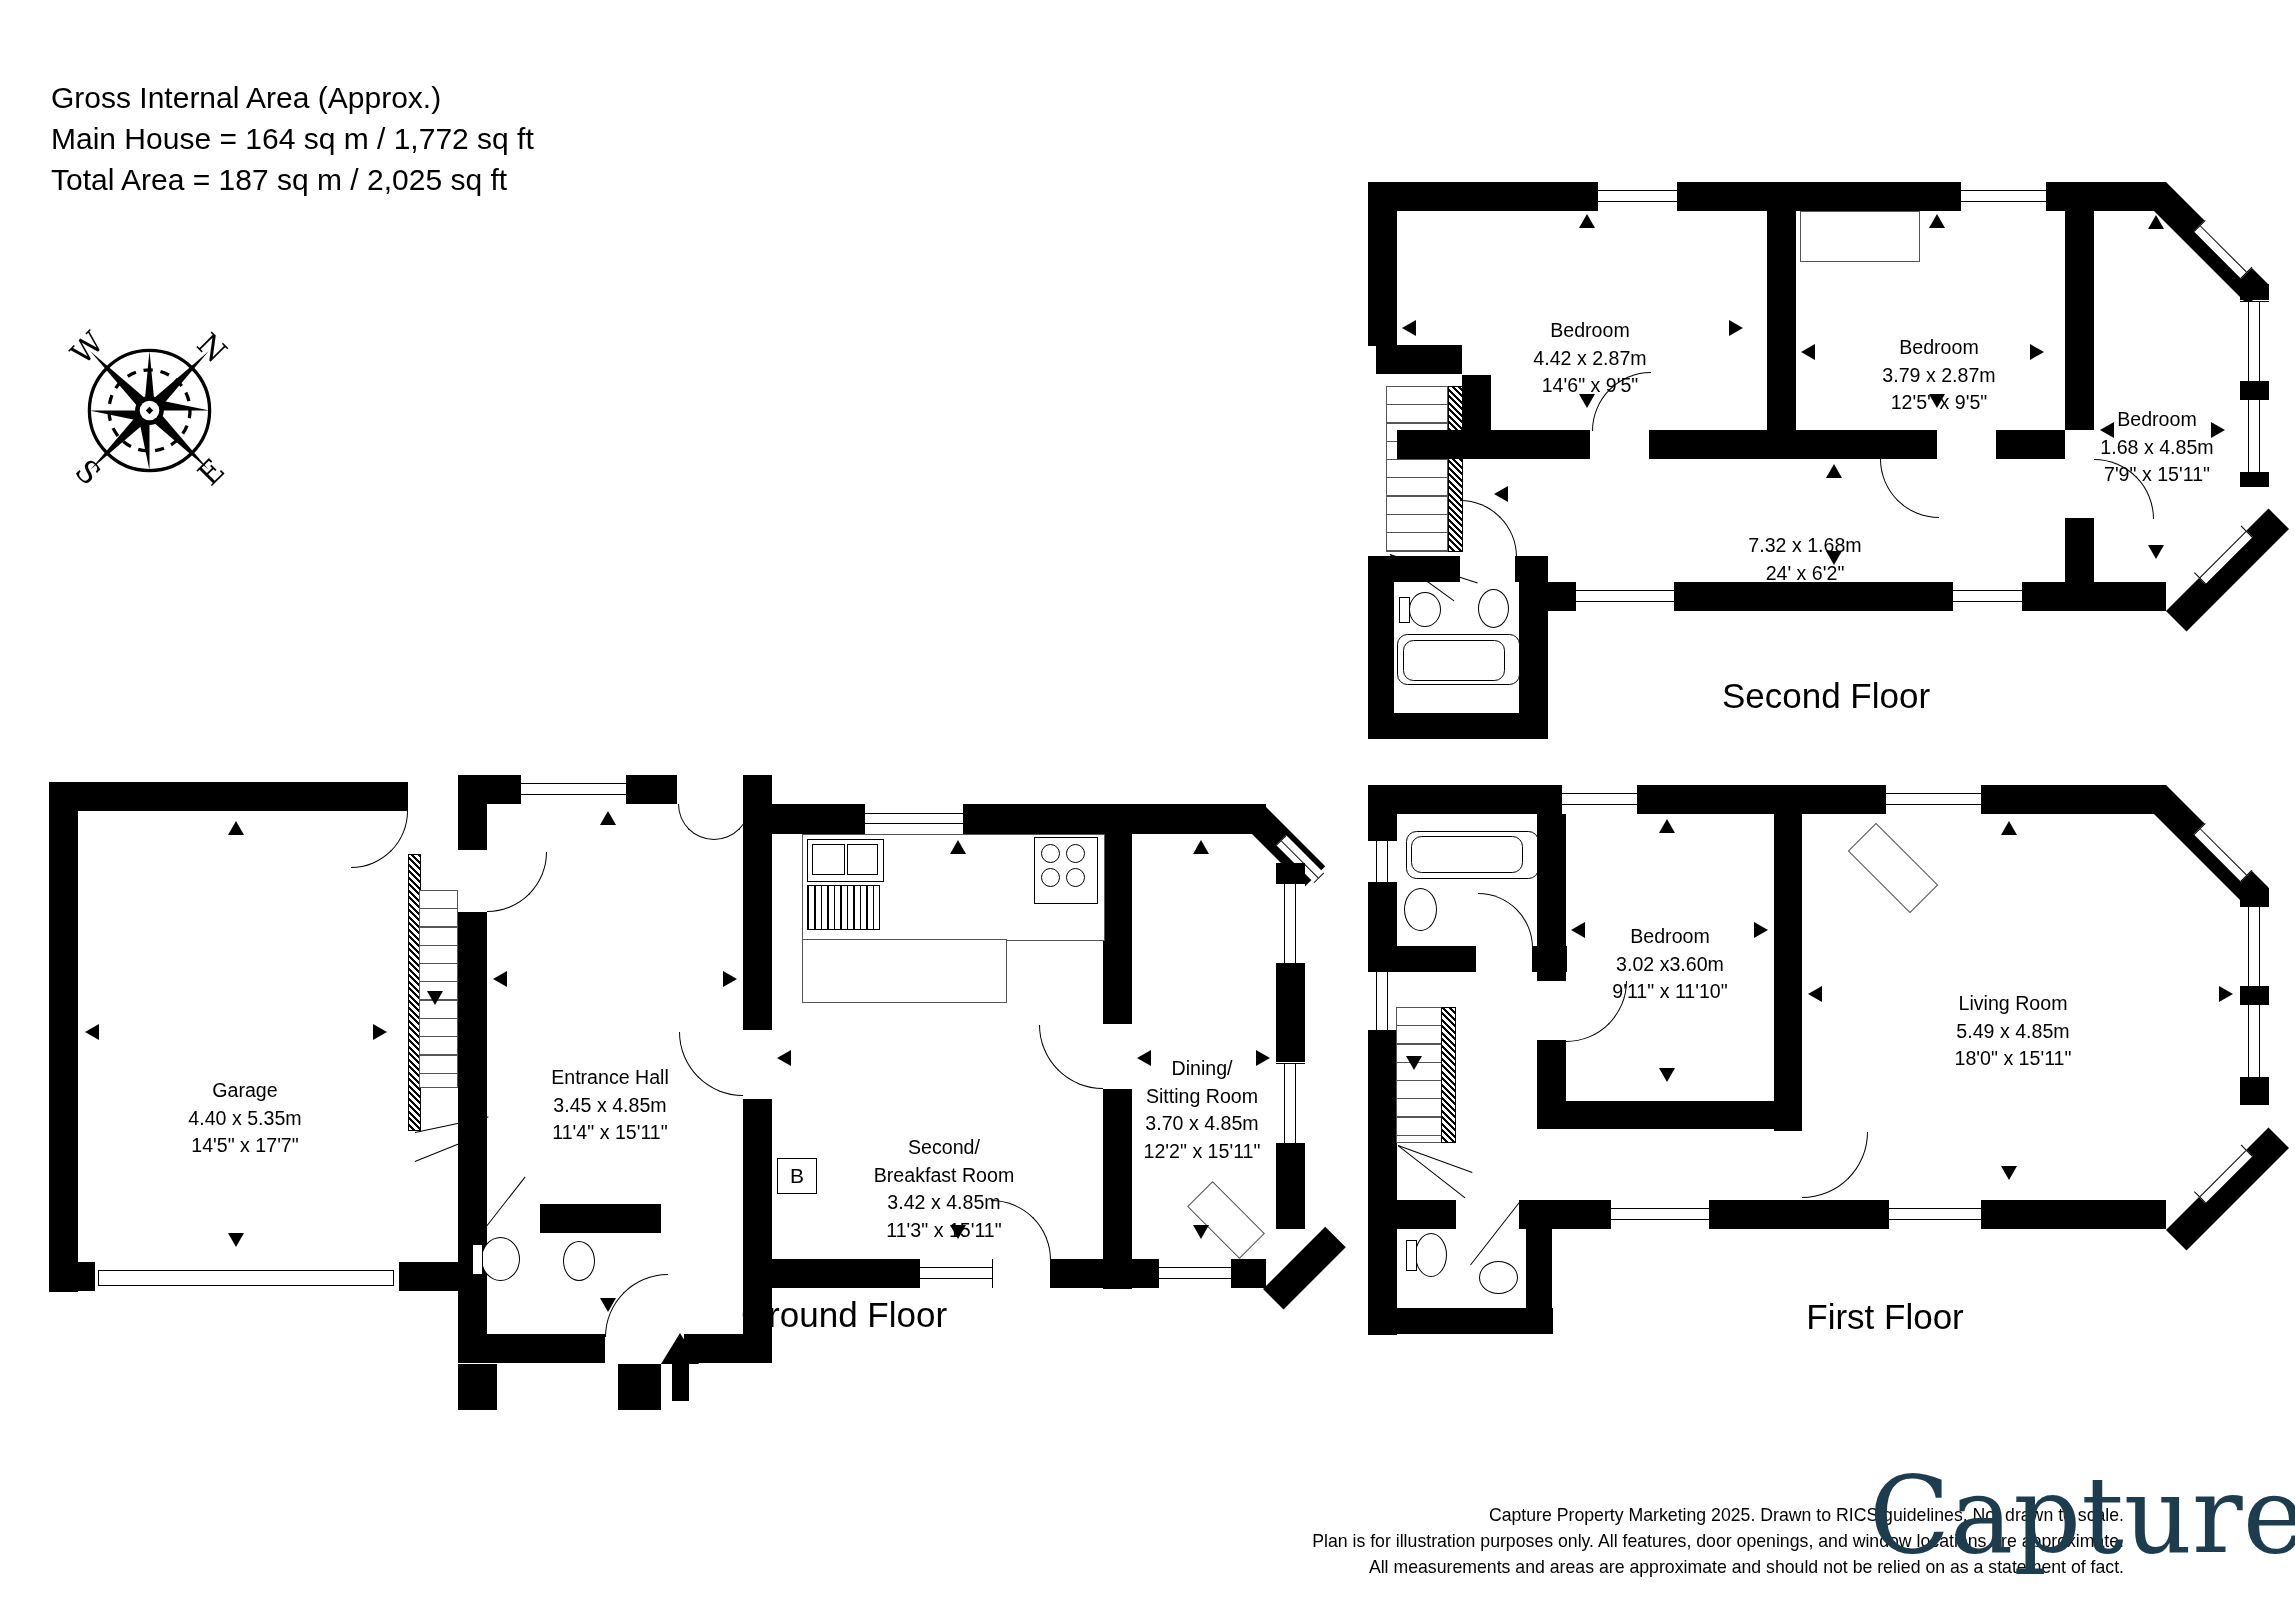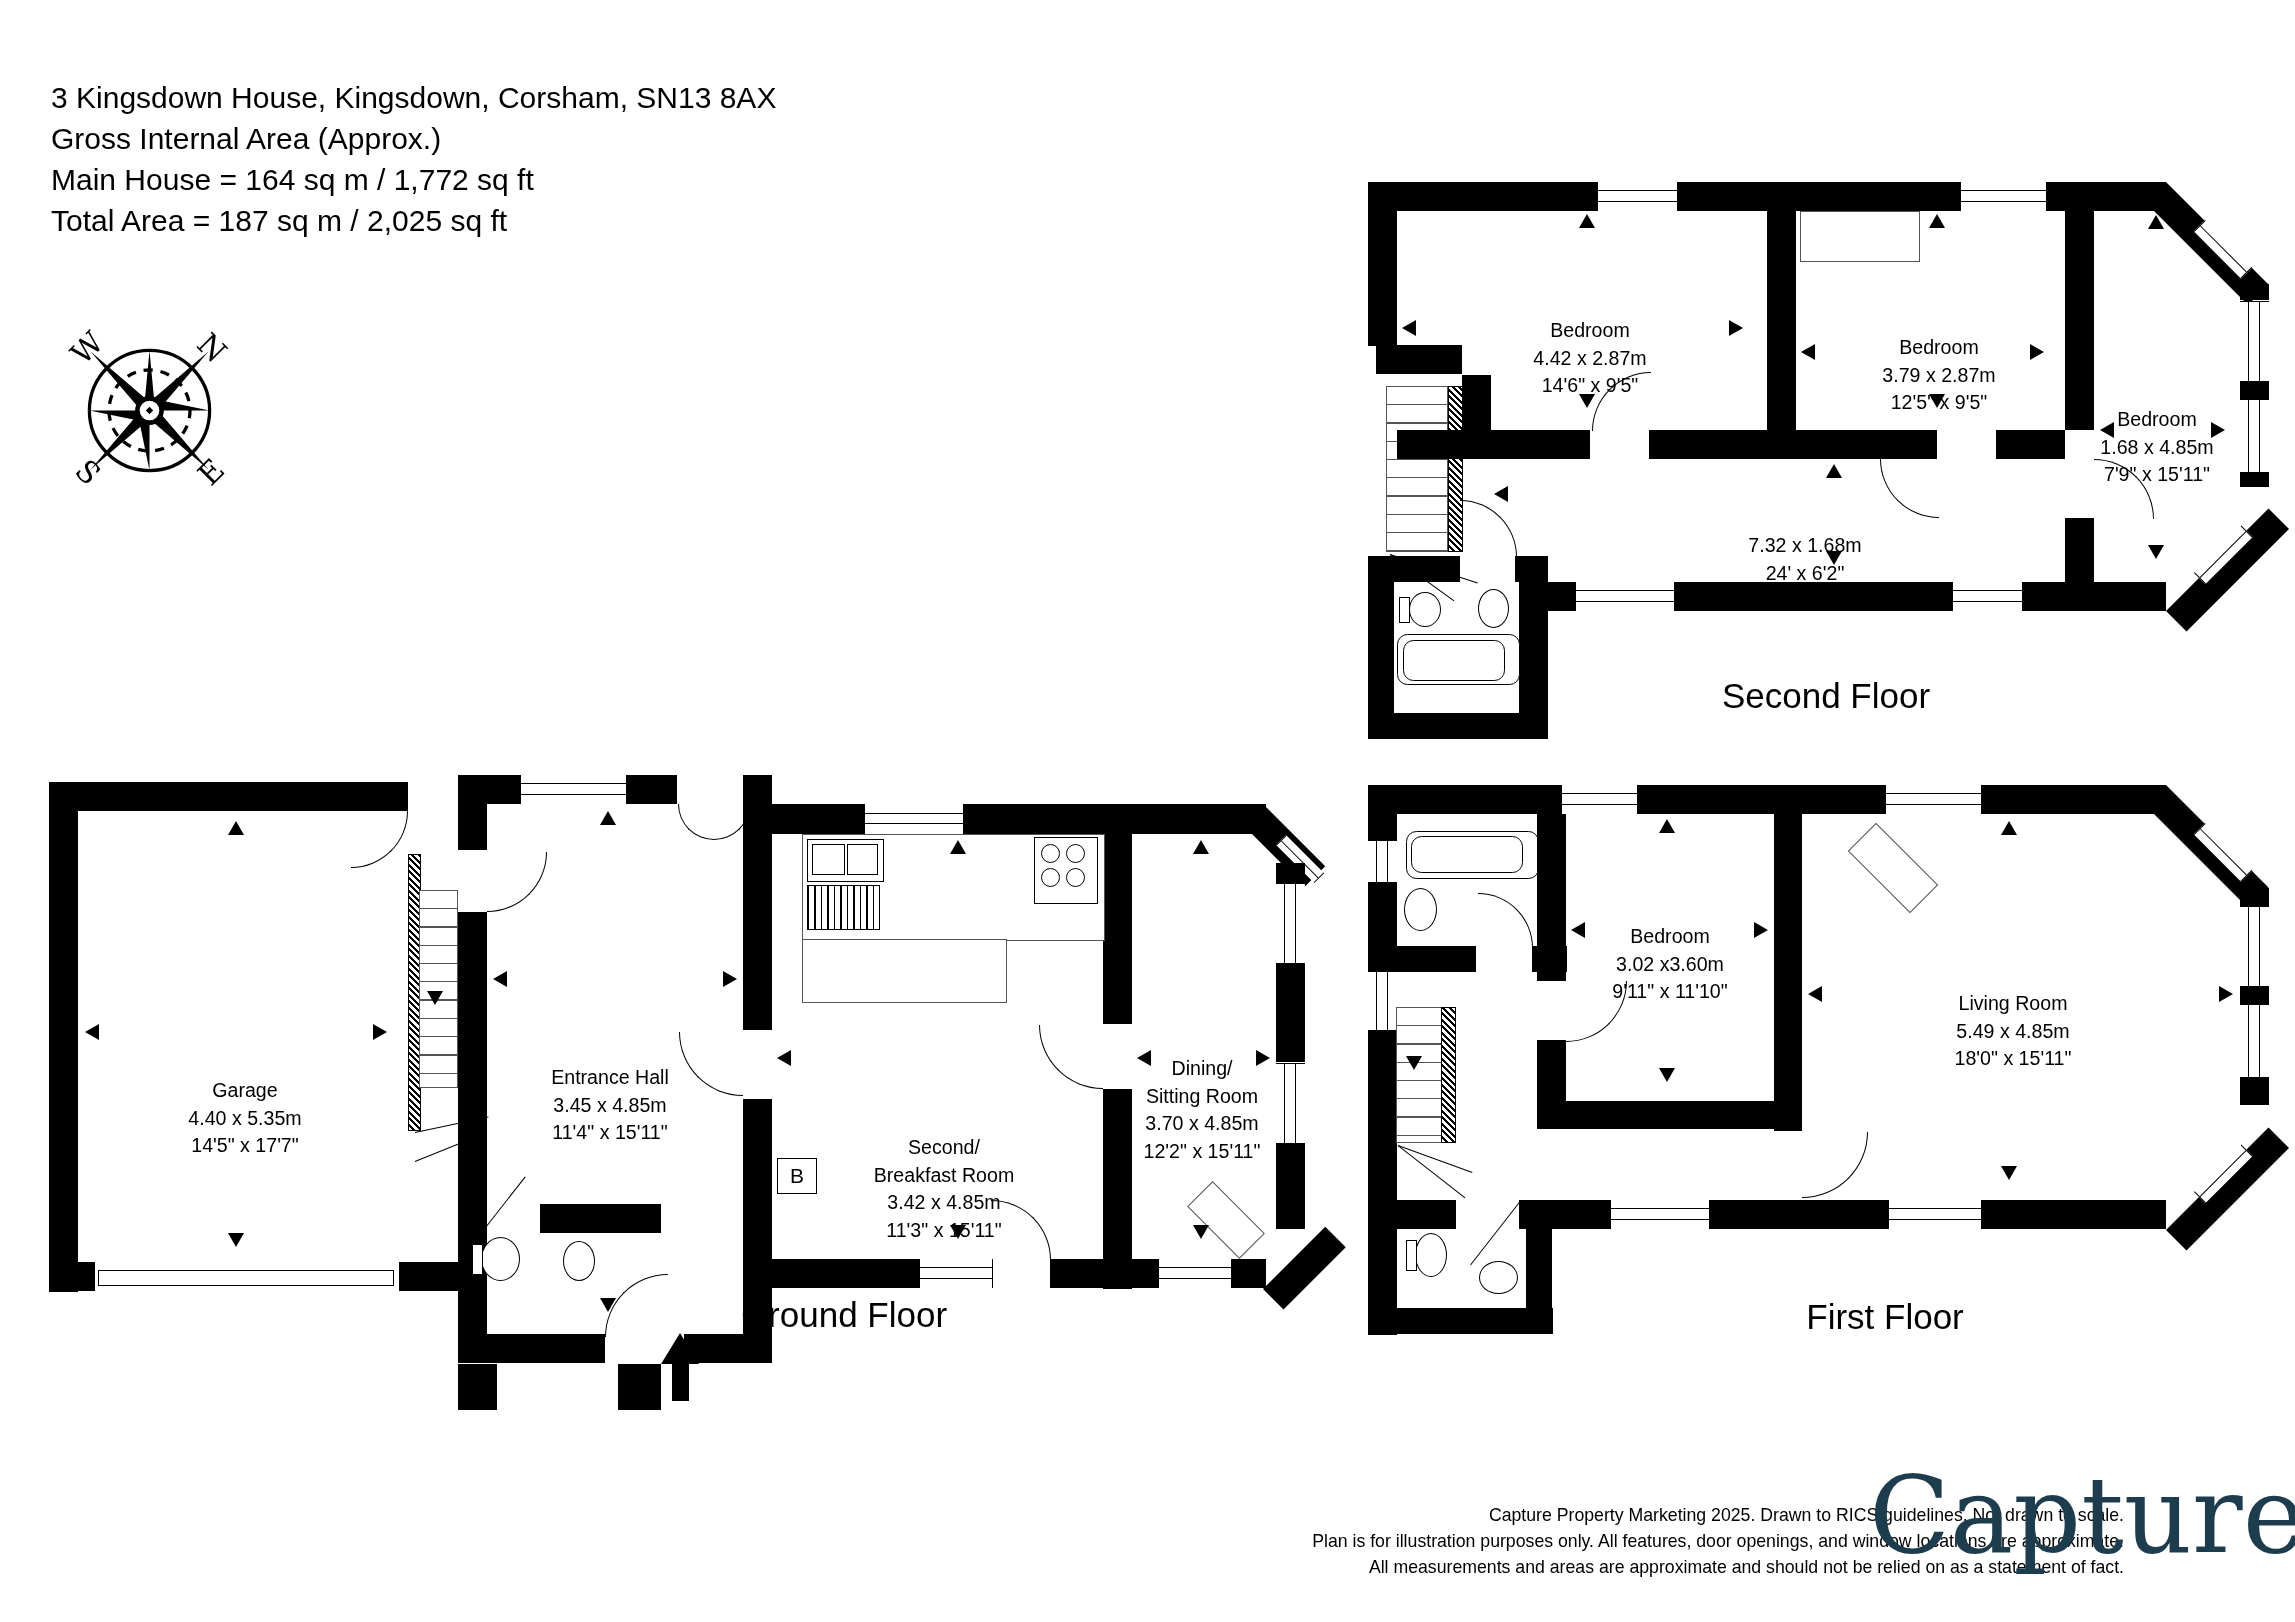--- a/index.html
+++ b/index.html
@@ -49,21 +49,20 @@
           display:flex;align-items:center;justify-content:center;}
   .disclaimer{position:absolute;top:1502px;right:171px;text-align:right;font-size:17.7px;line-height:26px;}
   .logo{position:absolute;left:1869px;top:1463px;font-family:"DejaVu Serif",serif;font-size:106px;line-height:1;}
 </style>
 </head>
 <body>
 
 <div class="page">
 
   <div class="header">
-    <div>3 Kingsdown House, Kingsdown, Corsham, SN13 8AX</div>
     <div>Gross Internal Area (Approx.)</div>
     <div>Main House = 164 sq m / 1,772 sq ft</div>
     <div>Total Area = 187 sq m / 2,025 sq ft</div>
   </div>
 
   <svg style="position:absolute;left:58px;top:319px" width="183" height="183" viewBox="0 0 280 280">
     <g transform="rotate(45 140 140)">
       <circle cx="140" cy="140" r="92" fill="none" stroke="#000" stroke-width="5"></circle>
       <circle cx="140" cy="140" r="62" fill="none" stroke="#000" stroke-width="5" stroke-dasharray="14 12"></circle>
       <polygon points="140,12 150,140 140,160 130,140" fill="#000"></polygon>

